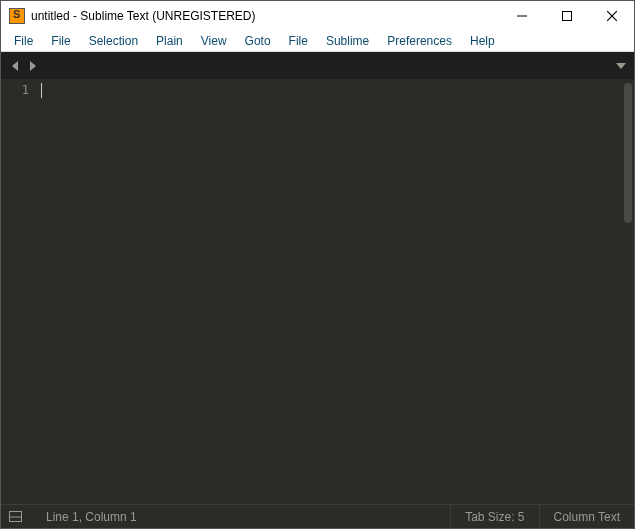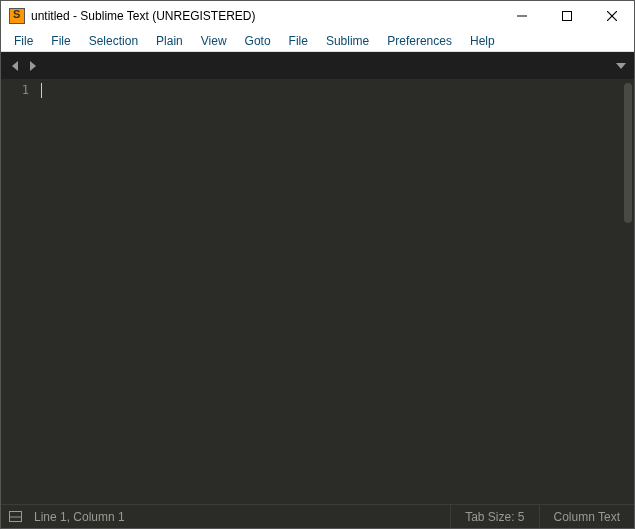--- a/index.html
+++ b/index.html
@@ -32,21 +32,21 @@
   .editor { flex: 1; background: #2b2b27; display: flex; position: relative; overflow: hidden; }
   .gutter { width: 36px; background: #2b2b27; color: #8a8a82; font-family: Consolas, monospace; font-size: 12px; text-align: right; padding: 3px 8px 0 0; }
   .gutter .ln { height: 16px; line-height: 16px; }
   .code { flex: 1; background: #2b2b27; font-family: Consolas, monospace; font-size: 12px; color: #ddd; padding: 3px 0 0 4px; position: relative; }
   .cursor { display: inline-block; width: 1px; height: 15px; background: #ccc; vertical-align: top; margin-top: 1px; }
   .scrollbar-v { position: absolute; right: 0; top: 0; width: 12px; height: 100%; background: transparent; }
   .scrollbar-thumb { position: absolute; right: 2px; top: 4px; width: 8px; height: 140px; background: #4a4a45; border-radius: 4px; }
 
   
   .statusbar { height: 24px; background: #2b2b27; border-top: 1px solid #3c3c38; display: flex; align-items: center; color: #9a9a92; font-size: 12px; }
-  .status-left { display: flex; align-items: center; padding-left: 8px; gap: 12px; }
+  .status-left { display: flex; align-items: center; padding-left: 8px; gap: 24px; }
   .panel-icon svg { width: 13px; height: 11px; display: block; }
   .status-spacer { flex: 1; }
   .status-cell { padding: 0 14px; border-left: 1px solid #3c3c38; height: 100%; display: flex; align-items: center; cursor: default; }
 </style>
 </head>
 <body>
 
 <div class="window">
 
   <div class="titlebar">

